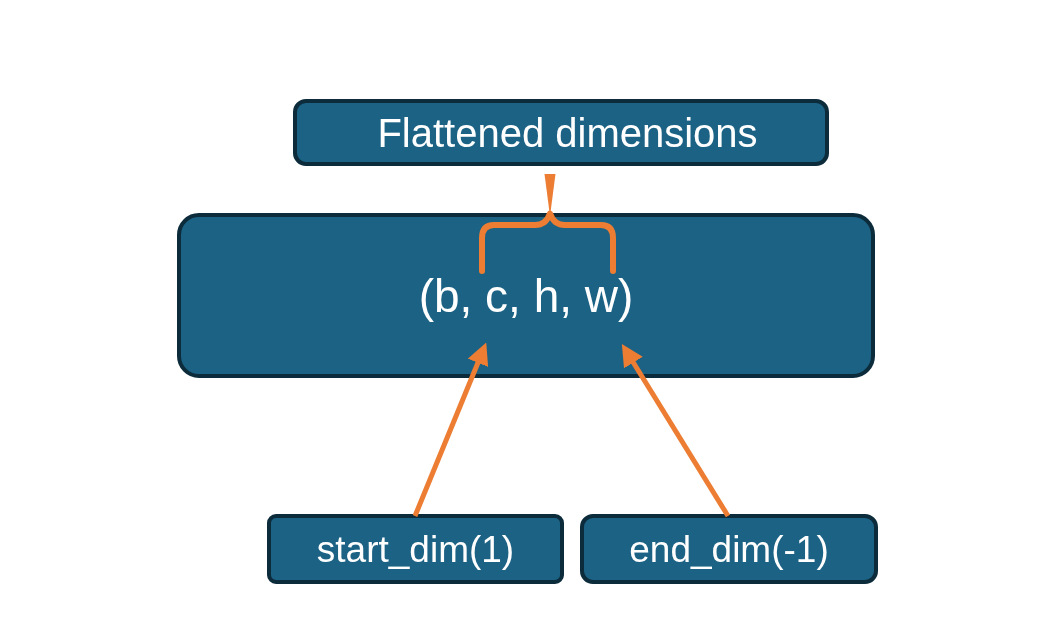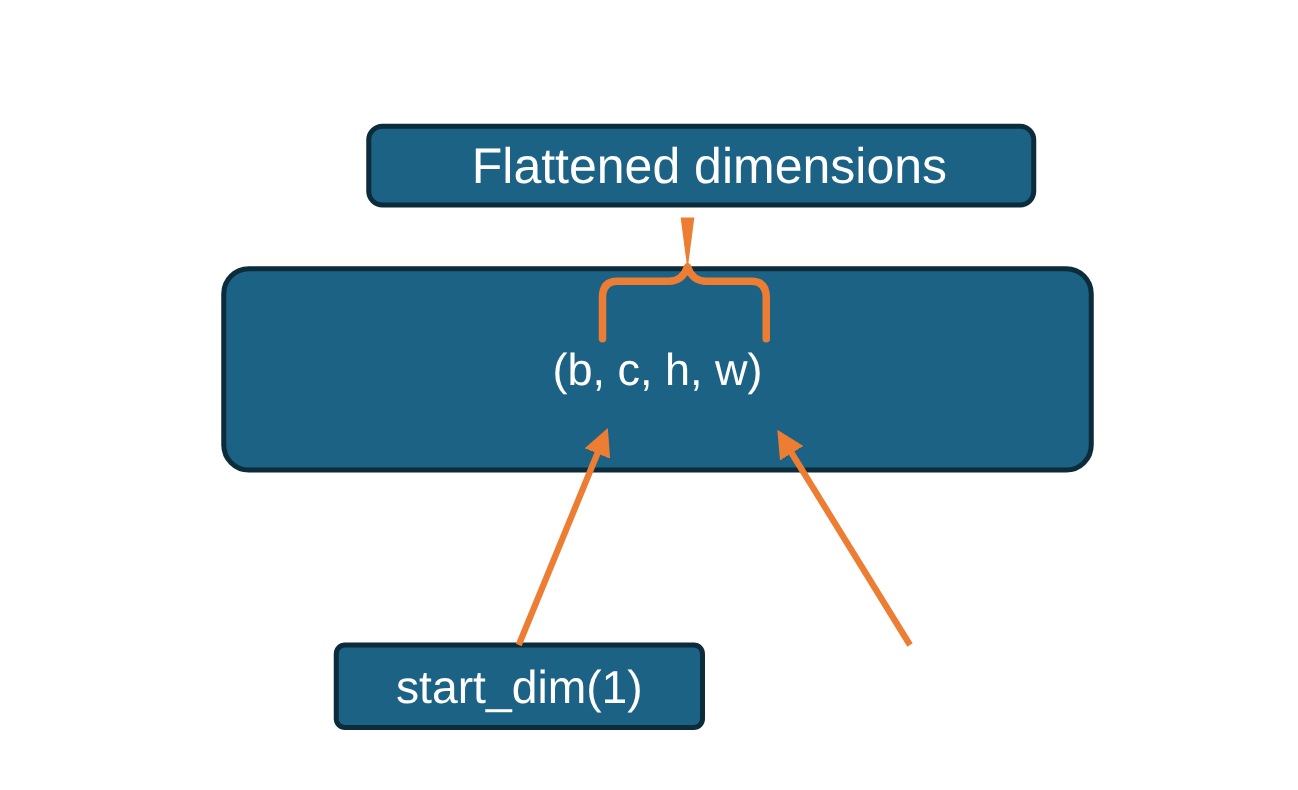--- a/index.html
+++ b/index.html
@@ -31,21 +31,21 @@
     left: 293px; top: 99px;
     width: 536px; height: 67px;
     border-radius: 13px;
     font-size: 40px;
     padding-left: 13px;
   }
   #node-tensor {
     left: 177px; top: 213px;
     width: 698px; height: 165px;
     border-radius: 22px;
-    font-size: 36px;
+    font-size: 46px;
   }
   #node-start-dim {
     left: 267px; top: 514px;
     width: 297px; height: 70px;
     border-radius: 9px;
     font-size: 37px;
   }
   #node-end-dim {
     left: 580px; top: 514px;
     width: 298px; height: 70px;
@@ -85,20 +85,23 @@
   </div>
 
   <div class="node" id="node-tensor">
     <span>(b, c, h, w)</span>
   </div>
 
   <div class="node" id="node-start-dim">
     <span>start_dim(1)</span>
   </div>
 
+  <div class="node" id="node-end-dim">
+    <span>end_dim(-1)</span>
+  </div>
 
   <svg class="overlay" viewBox="0 0 1038 632" xmlns="http://www.w3.org/2000/svg">
     <defs>
       <marker id="arrowhead" markerUnits="strokeWidth" markerWidth="4.4" markerHeight="4.4" refX="3.2" refY="2.2" orient="auto">
         <path d="M 0 0 L 4.4 2.2 L 0 4.4 Z" class="orange-fill"></path>
       </marker>
     </defs>
 
     <polygon points="544.5,174 555.5,174 550,216" class="orange-fill"></polygon>
 

